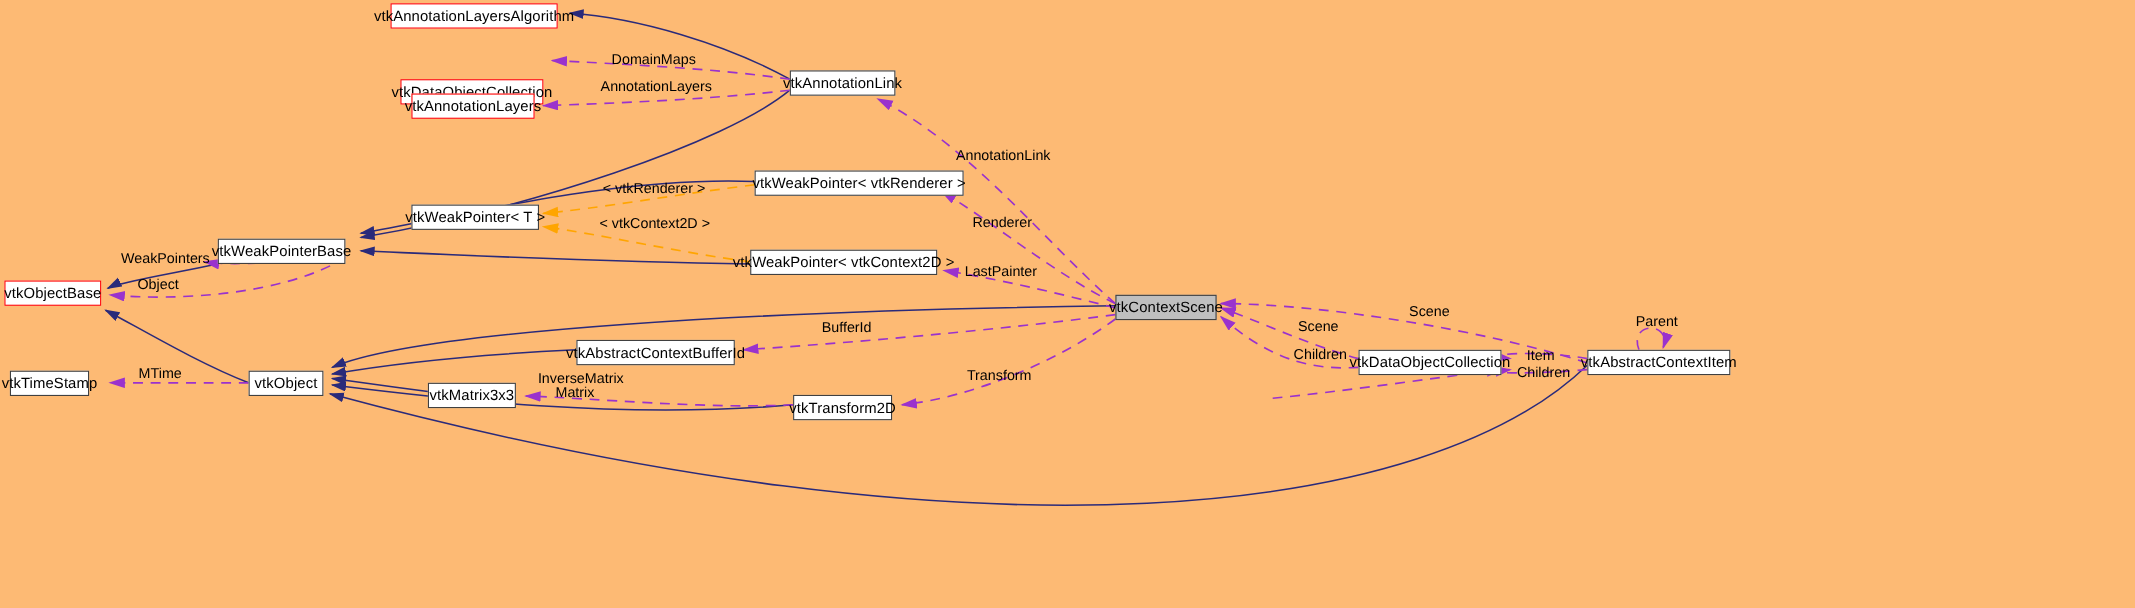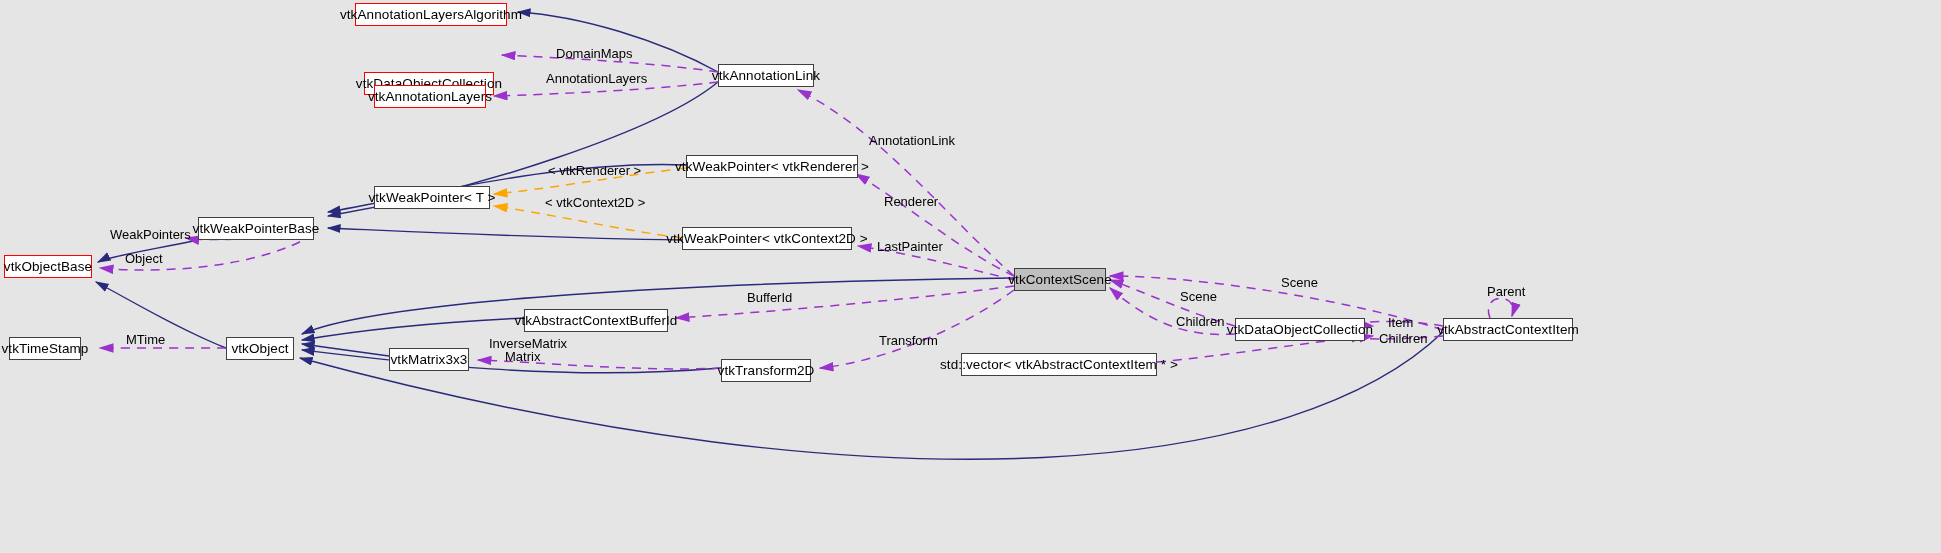--- a/index.html
+++ b/index.html
@@ -1,19 +1,19 @@
 <!DOCTYPE html>
 <html><head>
 <meta charset="utf-8">
 <style>
   html,body{margin:0;padding:0;background:#ffffff;}
   #canvas{
     position:relative;
     width:1941px;height:553px;
-    background:#e5e5e5;
+    background:#fdba74;
     font-family:"Liberation Sans","DejaVu Sans",sans-serif;
     overflow:hidden;
   }
   svg#edges{position:absolute;left:0;top:0;width:1941px;height:553px;}
   .node{
     position:absolute;
     box-sizing:border-box;
     display:flex;align-items:center;justify-content:center;
     background:#ffffff;
     border:1px solid #404040;
@@ -92,34 +92,33 @@
     <g fill="none" stroke="#ffa500" stroke-width="1.5" stroke-dasharray="9,7" marker-end="url(#tpl)">
       <path d="M686,168 C620,176 540,190 494,194"></path>
       <path d="M682,238 C620,230 540,212 494,206"></path>
     </g>
   </svg>
 
   <div class="node red" style="left:355px;top:3px;width:152px;">vtkAnnotationLayersAlgorithm</div>
   <div class="node red" style="left:364px;top:44px;width:130px;margin-top:28px;">vtkDataObjectCollection</div>
   <div class="node red" style="left:374px;top:85px;width:112px;text-align:right;">vtkAnnotationLayers</div>
   <div class="node" style="left:718px;top:64px;width:96px;">vtkAnnotationLink</div>
-  <div class="node" style="left:686px;top:155px;width:172px;">vtkWeakPointer&lt; vtkRenderer &gt;</div>
+  <div class="node" style="left:686px;top:155px;width:190px;">vtkWeakPointer&lt; vtkRenderer &gt;</div>
   <div class="node" style="left:374px;top:186px;width:116px;">vtkWeakPointer&lt; T &gt;</div>
   <div class="node" style="left:198px;top:217px;width:116px;">vtkWeakPointerBase</div>
   <div class="node" style="left:682px;top:227px;width:170px;">vtkWeakPointer&lt; vtkContext2D &gt;</div>
   <div class="node red" style="left:4px;top:255px;width:88px;">vtkObjectBase</div>
   <div class="node current" style="left:1014px;top:268px;width:92px;">vtkContextScene</div>
   <div class="node" style="left:524px;top:309px;width:144px;">vtkAbstractContextBufferId</div>
   <div class="node" style="left:1235px;top:318px;width:130px;">vtkDataObjectCollection</div>
   <div class="node" style="left:1443px;top:318px;width:130px;">vtkAbstractContextItem</div>
   <div class="node" style="left:9px;top:337px;width:72px;">vtkTimeStamp</div>
   <div class="node" style="left:226px;top:337px;width:68px;">vtkObject</div>
   <div class="node" style="left:389px;top:348px;width:80px;">vtkMatrix3x3</div>
   <div class="node" style="left:721px;top:359px;width:90px;">vtkTransform2D</div>
-  <div class="node" style="left:961px;top:353px;width:196px;">std::vector&lt; vtkAbstractContextItem * &gt;</div>
 
   <div class="edge-label" style="left:556px;top:47px;">DomainMaps</div>
   <div class="edge-label" style="left:546px;top:72px;">AnnotationLayers</div>
   <div class="edge-label" style="left:869px;top:134px;">AnnotationLink</div>
   <div class="edge-label" style="left:548px;top:164px;">&lt; vtkRenderer &gt;</div>
   <div class="edge-label" style="left:545px;top:196px;">&lt; vtkContext2D &gt;</div>
   <div class="edge-label" style="left:884px;top:195px;">Renderer</div>
   <div class="edge-label" style="left:110px;top:228px;">WeakPointers</div>
   <div class="edge-label" style="left:877px;top:240px;">LastPainter</div>
   <div class="edge-label" style="left:125px;top:252px;">Object</div>

